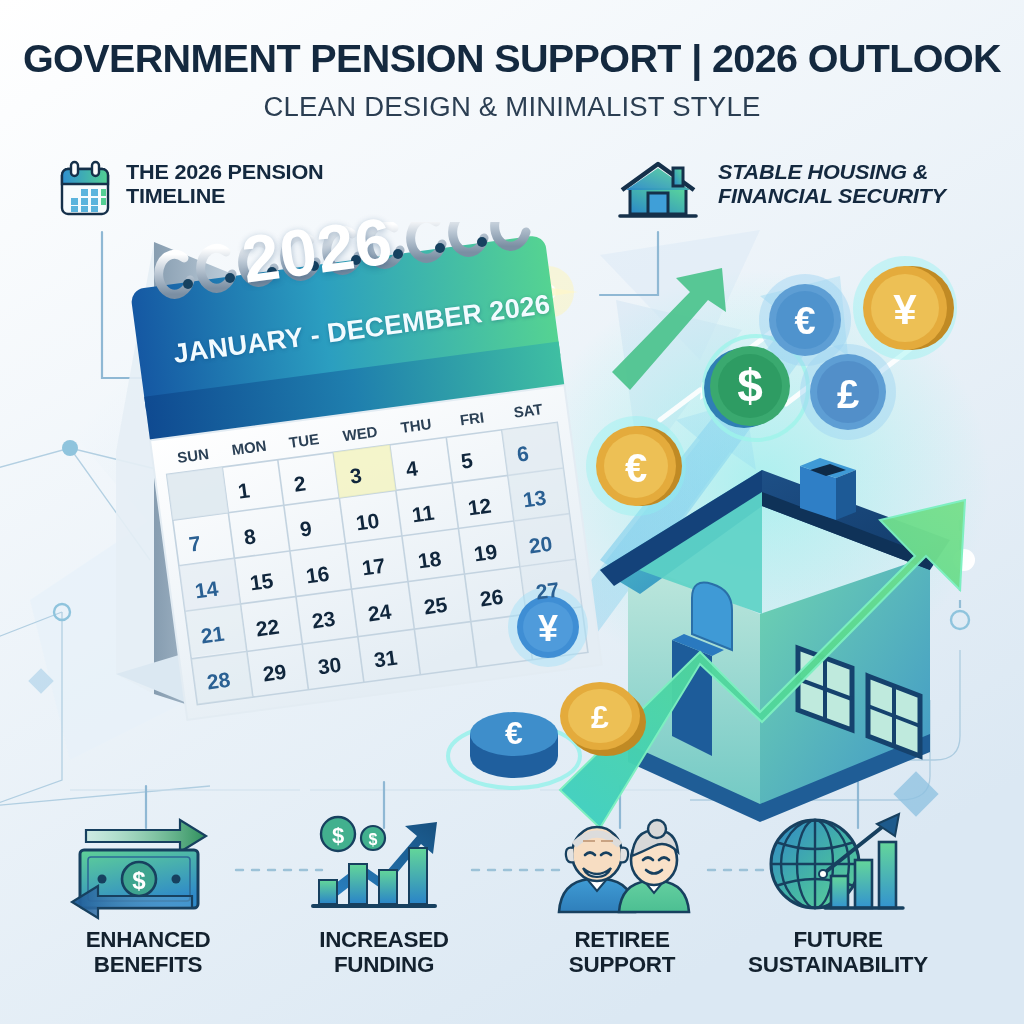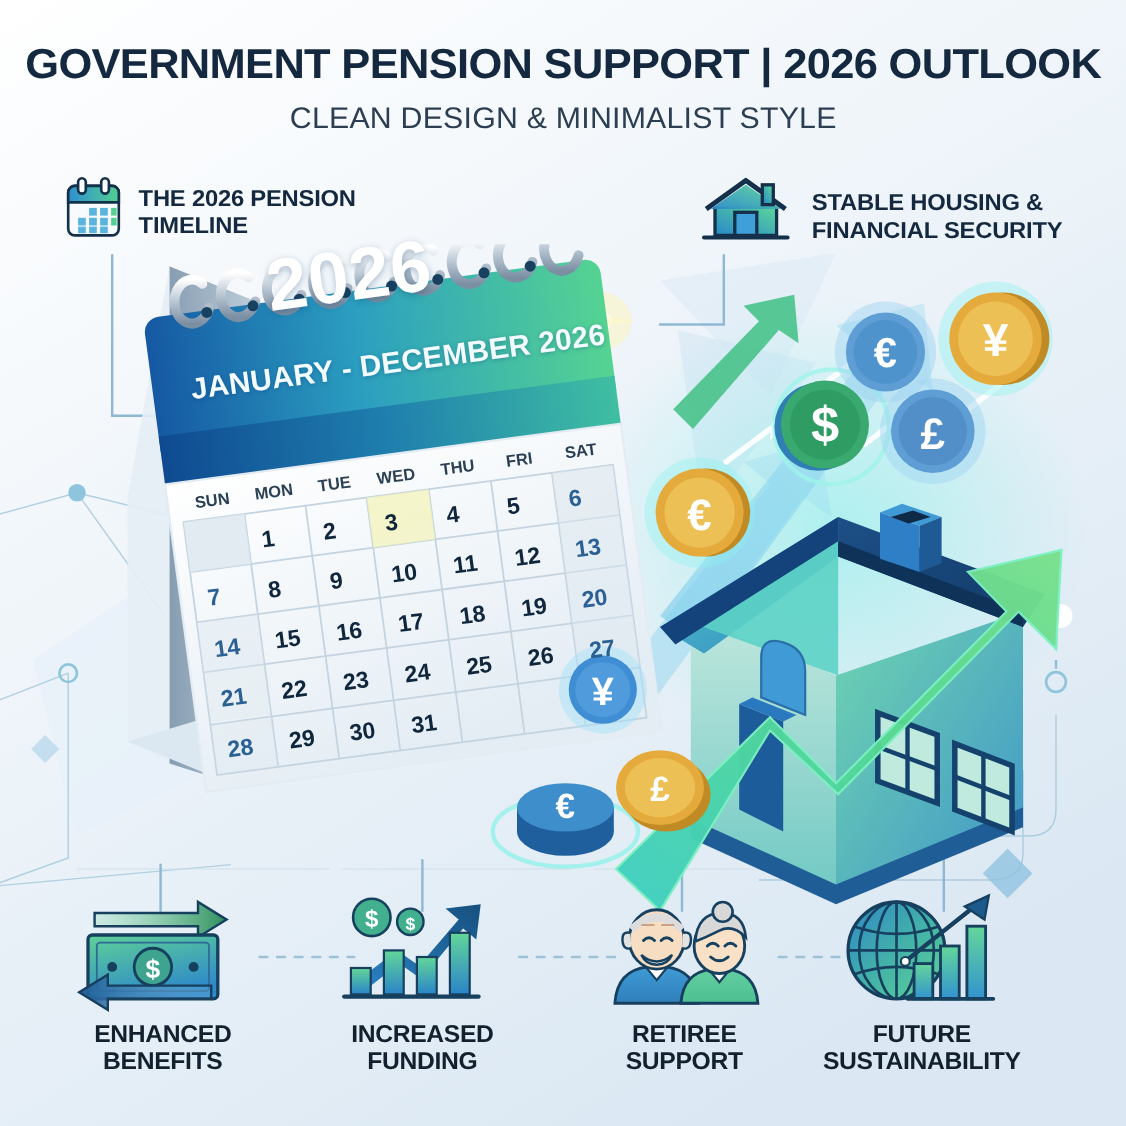--- a/index.html
+++ b/index.html
@@ -20,27 +20,27 @@
     font-family:"Liberation Sans", sans-serif;
     transform:scaleX(1.04); transform-origin:center;
   }
   .subtitle {
     position:absolute; top:92px; left:0; width:1024px; text-align:center;
     font-size:27px; font-weight:400; letter-spacing:0.2px; color:#2b3e52;
     transform:scaleX(1.02); transform-origin:center;
   }
 
   
-  .callout { position:absolute; display:flex; align-items:flex-end; gap:14px; }
+  .callout { position:absolute; display:flex; align-items:flex-start; gap:14px; }
   .callout .ctext {
     font-size:21px; font-weight:bold; line-height:1.16; color:#14293f;
     letter-spacing:-0.2px; transform:scaleX(1.03); transform-origin:left center;
   }
   #callout-timeline { left:58px; top:160px; }
-  #callout-housing  { left:638px; top:160px; }
+  #callout-housing  { left:618px; top:160px;font-style:italic; }
 
   
   .feature { position:absolute; width:220px; text-align:center; }
   .feature .flabel {
     margin-top:8px; font-size:22px; font-weight:bold; line-height:1.12;
     color:#13212e; letter-spacing:-0.3px; transform:scaleX(1.02);
   }
   #feature-0 { left:38px;  top:812px; }
   #feature-1 { left:274px; top:812px; }
   #feature-2 { left:512px; top:812px; }

